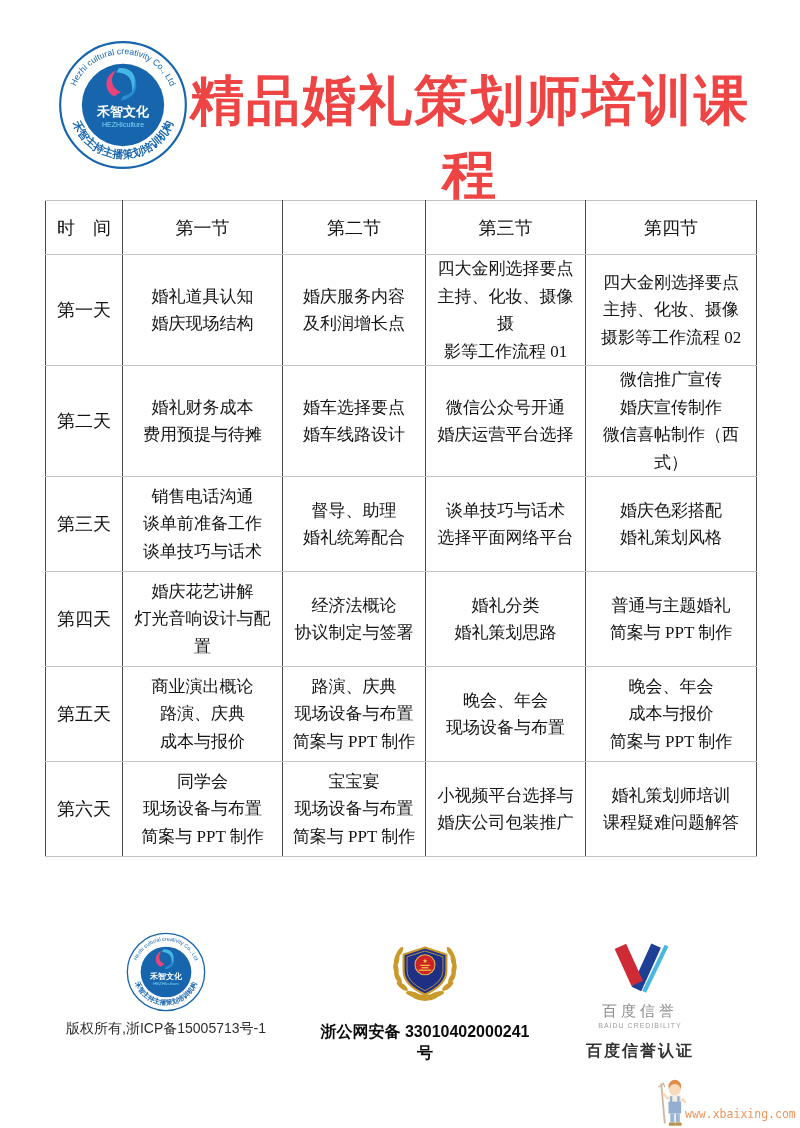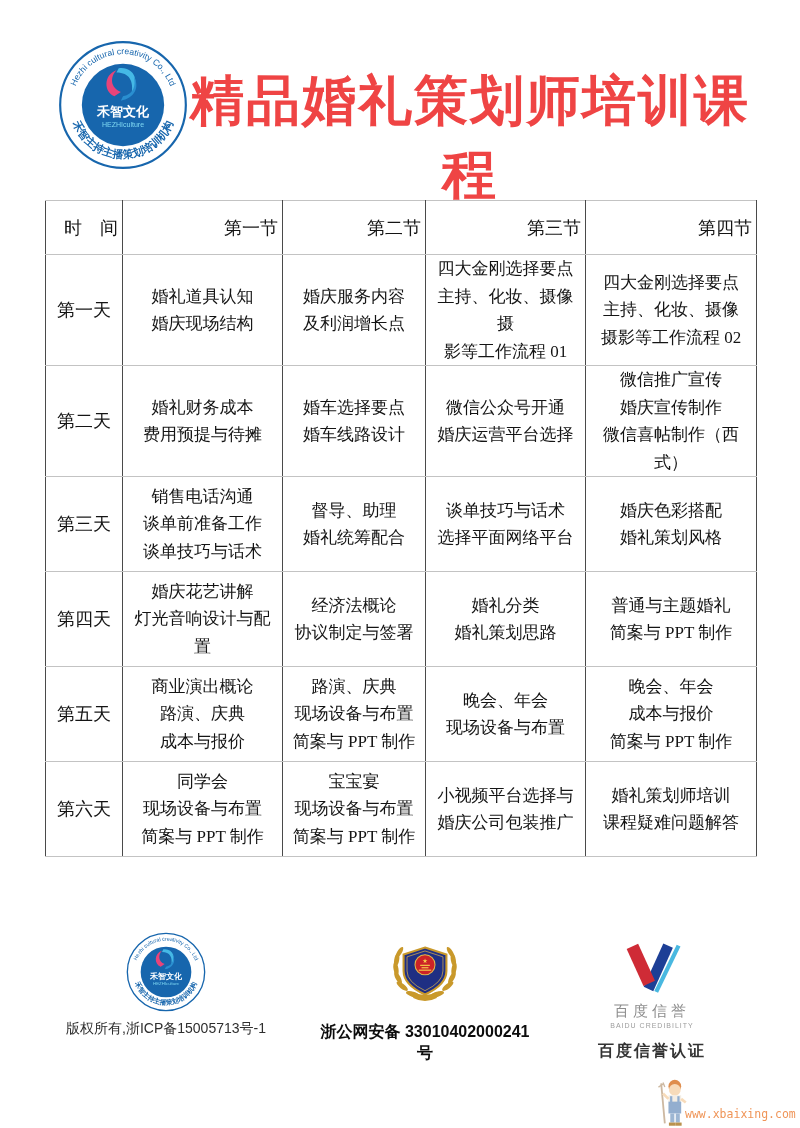--- a/index.html
+++ b/index.html
@@ -20,41 +20,41 @@
   table.schedule {
     position:absolute; left:45px; top:200px; width:711px;
     border-collapse:collapse; table-layout:fixed; background:#fff;
   }
   table.schedule th, table.schedule td {
     border-left:1px solid #4a4a4a; border-right:1px solid #4a4a4a;
     border-top:1px solid #c3c3c3; border-bottom:1px solid #c3c3c3;
     text-align:center; vertical-align:middle; white-space:pre-line;
     color:#141414; padding:0 4px; box-sizing:border-box;
   }
-  table.schedule th { height:54px; font-size:18px; font-weight:500;text-align:right; }
+  table.schedule th { height:54px; font-size:18px; font-weight:500; }
   table.schedule td { height:95px; }
   td.day-cell   { font-size:18px; }
   td.course-cell{ font-size:17px; line-height:1.62; }
 
   
   .f-left   { position:absolute; left:66px;  top:932px; width:200px; text-align:center; }
   .f-left .logo-footer { width:80px; height:80px; }
   .copyright-text {
     margin-top:4px; font-family:"Liberation Sans","DejaVu Sans",sans-serif;
     font-size:14px; color:#2e2e2e;
   }
 
   .f-center { position:absolute; left:315px; top:930px; width:220px; text-align:center; }
   .f-center .badge { width:76px; height:82px; }
   .police-text {
     margin-top:6px; font-family:"Liberation Sans","DejaVu Sans",sans-serif;
     font-size:16px; font-weight:700; color:#0c0c0c;
   }
 
-  .f-right  { position:absolute; left:572px; top:940px; width:160px; text-align:center;
+  .f-right  { position:absolute; left:560px; top:940px; width:160px; text-align:center;
               font-family:"Liberation Sans","DejaVu Sans",sans-serif; }
   .f-right .v-logo { width:64px; height:56px; }
   .baidu-cn { margin-top:2px; font-size:15px; color:#8d8d8d; letter-spacing:4px; }
   .baidu-en { margin-top:1px; font-size:7px;  color:#9d9d9d; letter-spacing:1px; }
   .baidu-cert { margin-top:12px; font-size:16px; color:#333; font-weight:600; letter-spacing:2px; }
 
   
   .watermark { position:absolute; left:653px; top:1075px; width:147px; height:53px; opacity:0.92; }
   .wm-boy  { position:absolute; left:0; top:3px; width:40px; height:50px; }
   .wm-name { position:absolute; left:40px; top:0; font-size:30px; font-weight:700;

